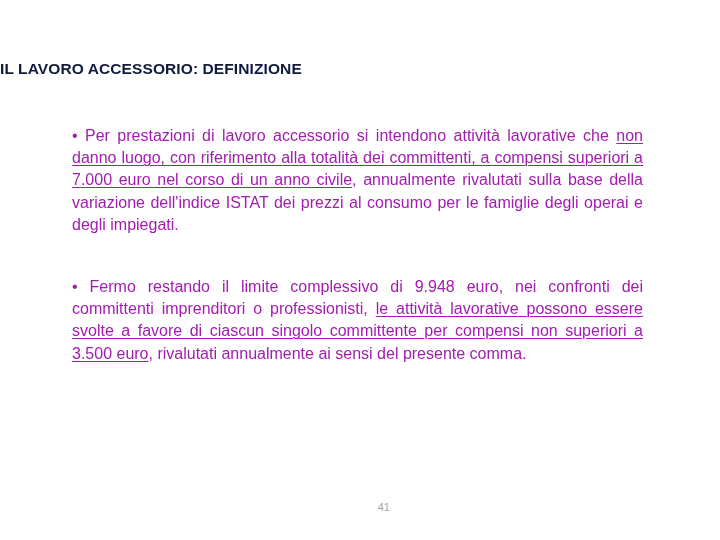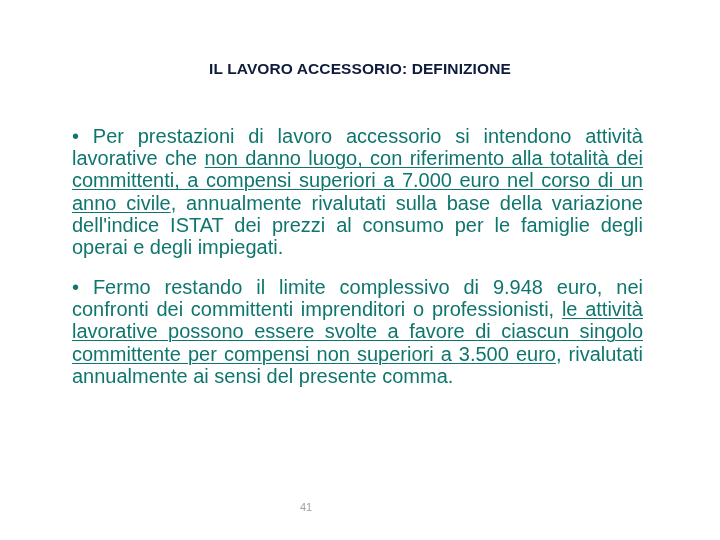--- a/index.html
+++ b/index.html
@@ -18,50 +18,49 @@
       position: absolute;
       left: 0; top: 0;
       width: 720px; height: 540px;
       background: #ffffff;
     }
     .title {
       position: absolute;
       left: 0;
       top: 60px;
       width: 720px;
-      text-align: center;
       font-family: "Liberation Sans", sans-serif;
       font-weight: bold;
       font-size: 15.5px;
       color: #0f1b3d;
       letter-spacing: 0.1px;
     }
     .body-text {
       position: absolute;
       left: 72px;
       width: 571px;
       font-family: "Liberation Sans", sans-serif;
-      font-size: 20px;
+      font-size: 16px;
       line-height: 22.2px;
-      color: #0f766e;
+      color: #a21caf;
       text-align: justify;
     }
     .para1 { top: 125px; }
     .para2 { top: 276px; }
     .u {
       text-decoration: underline;
       text-underline-offset: 2px;
       text-decoration-thickness: 1px;
     }
     .page-num {
       position: absolute;
       left: 300px;
       top: 501px;
       width: 90px;
-      text-align: left;
+      text-align: right;
       font-family: "Liberation Sans", sans-serif;
       font-size: 11px;
       color: #a0a0a0;
     }
   </style>
 </head>
 <body>
 
 <div class="slide">
   <div class="title">IL LAVORO ACCESSORIO: DEFINIZIONE</div>

